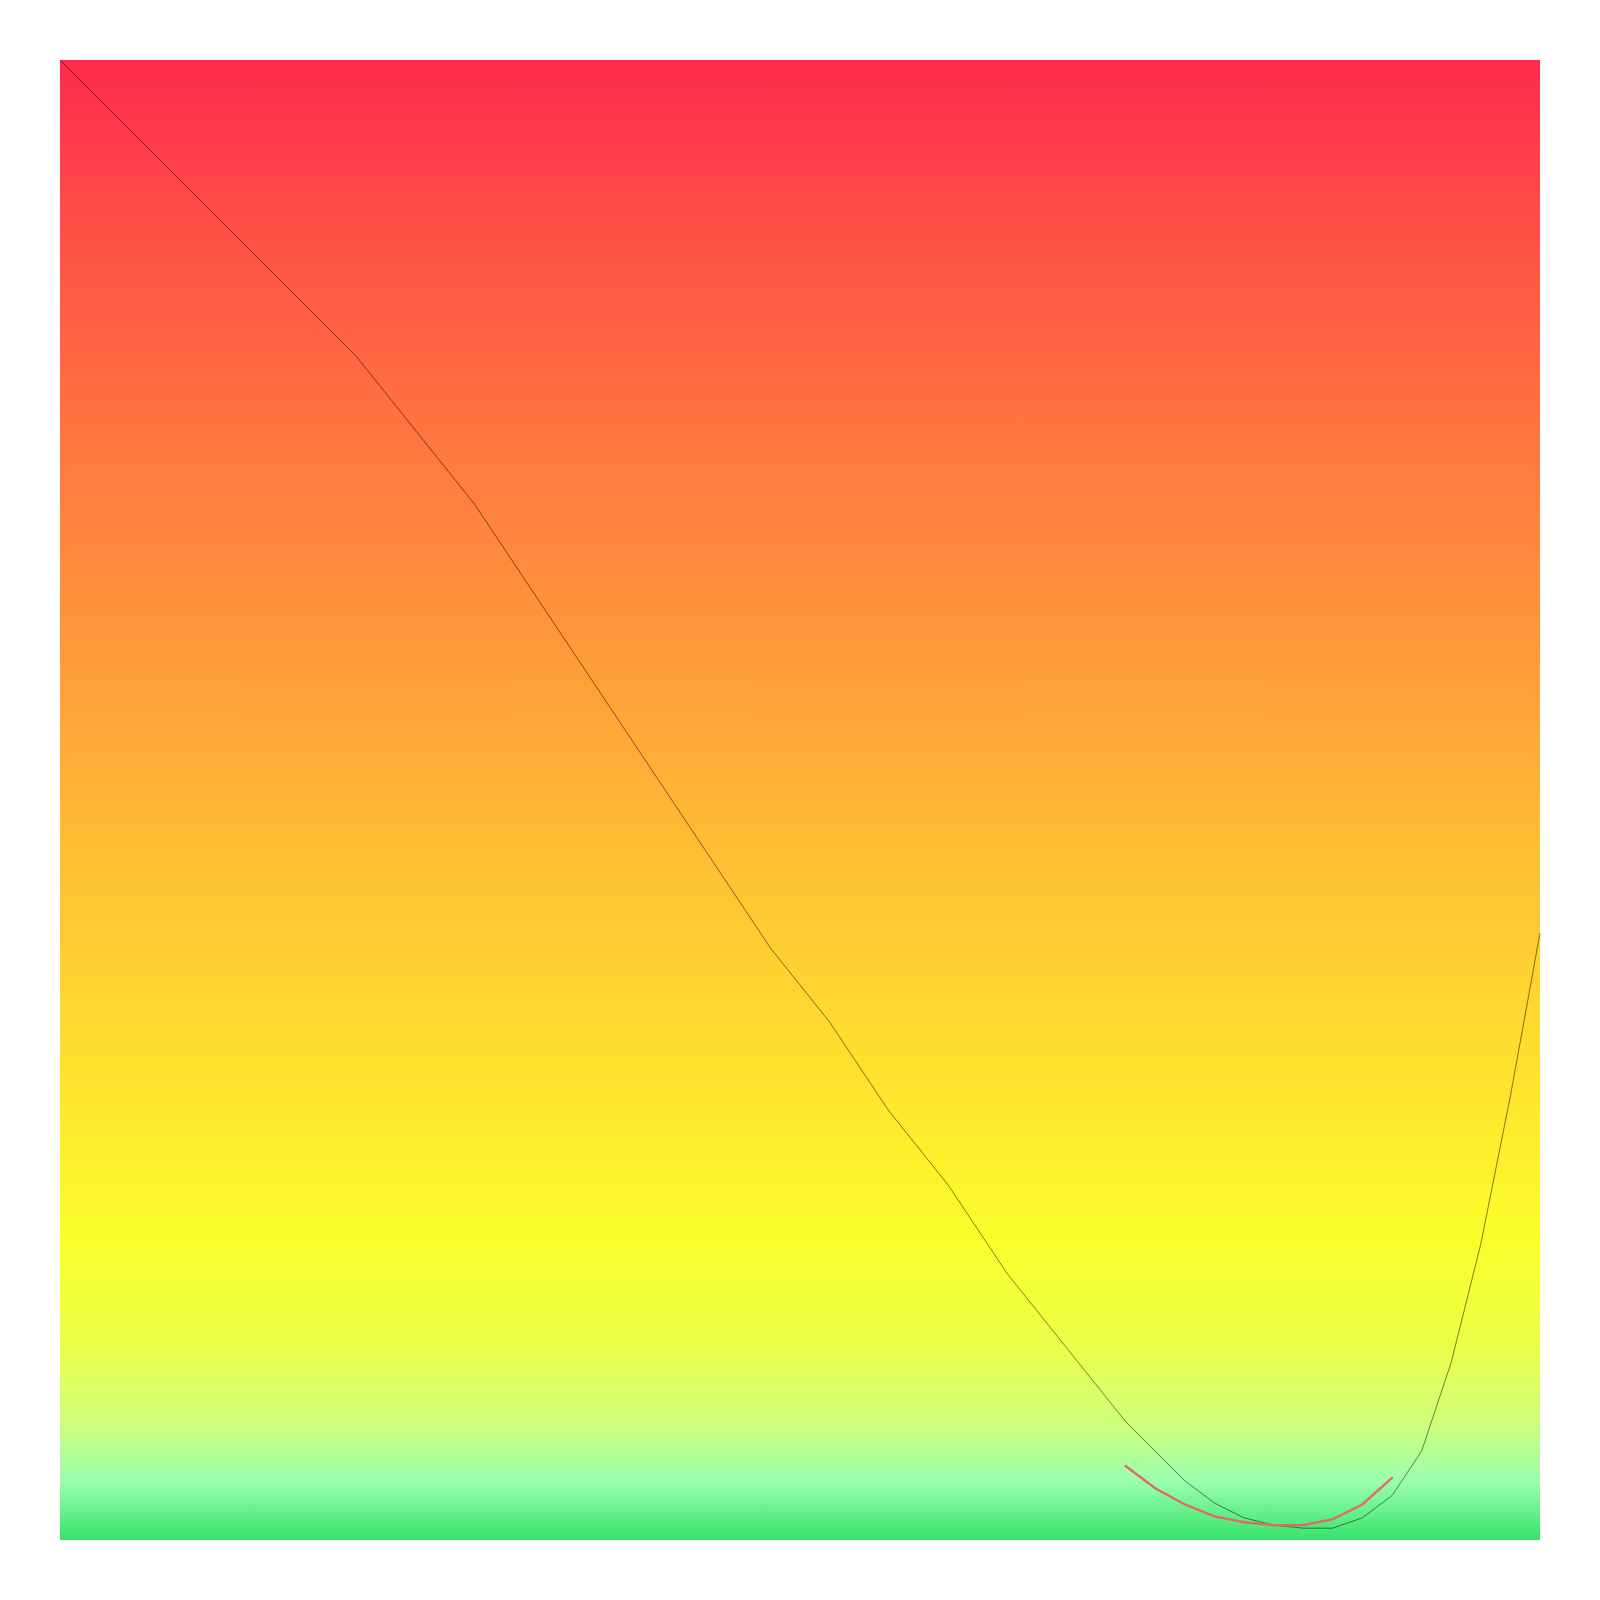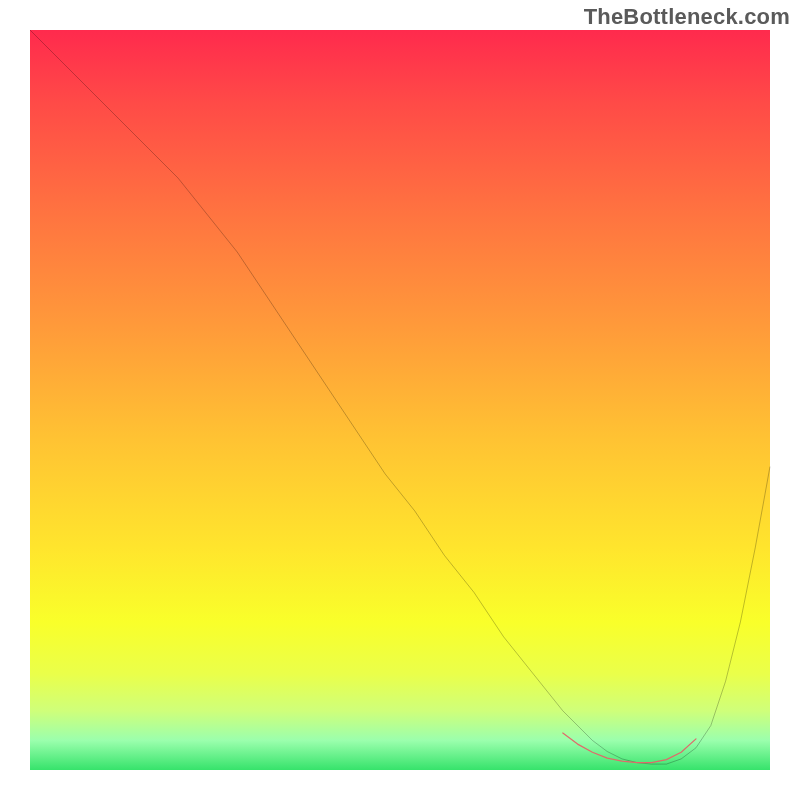--- a/index.html
+++ b/index.html
@@ -54,21 +54,20 @@
     width: 740px;
     height: 740px;
     overflow: visible;
   }
 </style>
 </head>
 <body>
 
 <div class="stage">
 
-  <div class="watermark">TheBottleneck.com</div>
 
   <div class="plot">
 
     <svg class="curve" viewBox="0 0 100 100" preserveAspectRatio="none">
       <path fill="none" stroke="#000000" stroke-width="0.25" vector-effect="non-scaling-stroke" d="M0.00 0.00 L4.00 4.00 L8.00 8.00 L12.00 12.00 L16.00 16.00 L20.00 20.00 L24.00 25.00 L28.00 30.00 L32.00 36.00 L36.00 42.00 L40.00 48.00 L44.00 54.00 L48.00 60.00 L52.00 65.00 L56.00 71.00 L60.00 76.00 L64.00 82.00 L68.00 87.00 L72.00 92.00 L76.00 96.00 L78.00 97.50 L80.00 98.50 L82.00 99.00 L84.00 99.20 L86.00 99.20 L88.00 98.50 L90.00 97.00 L92.00 94.00 L94.00 88.00 L96.00 80.00 L98.00 70.00 L100.00 59.00"></path>
       <path fill="none" stroke="#e06a6a" stroke-width="1.2" stroke-linecap="round" stroke-linejoin="round" vector-effect="non-scaling-stroke" d="M72.00 95.00 L74.00 96.50 L76.00 97.60 L78.00 98.40 L80.00 98.80 L82.00 99.00 L84.00 99.00 L86.00 98.60 L88.00 97.60 L90.00 95.80"></path>
     </svg>
 
   </div>
 

